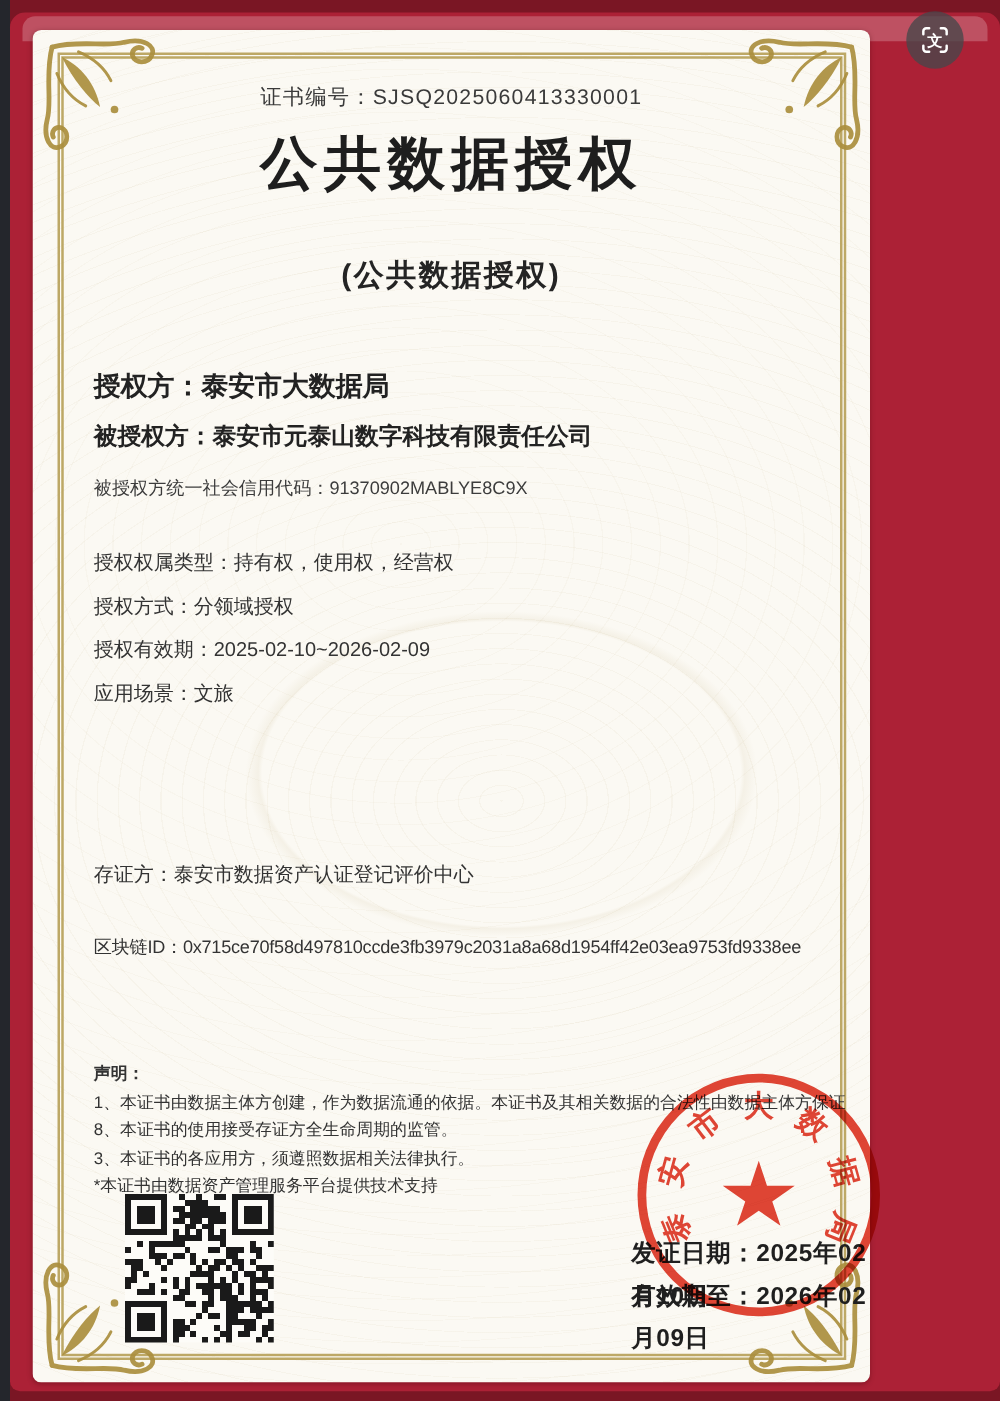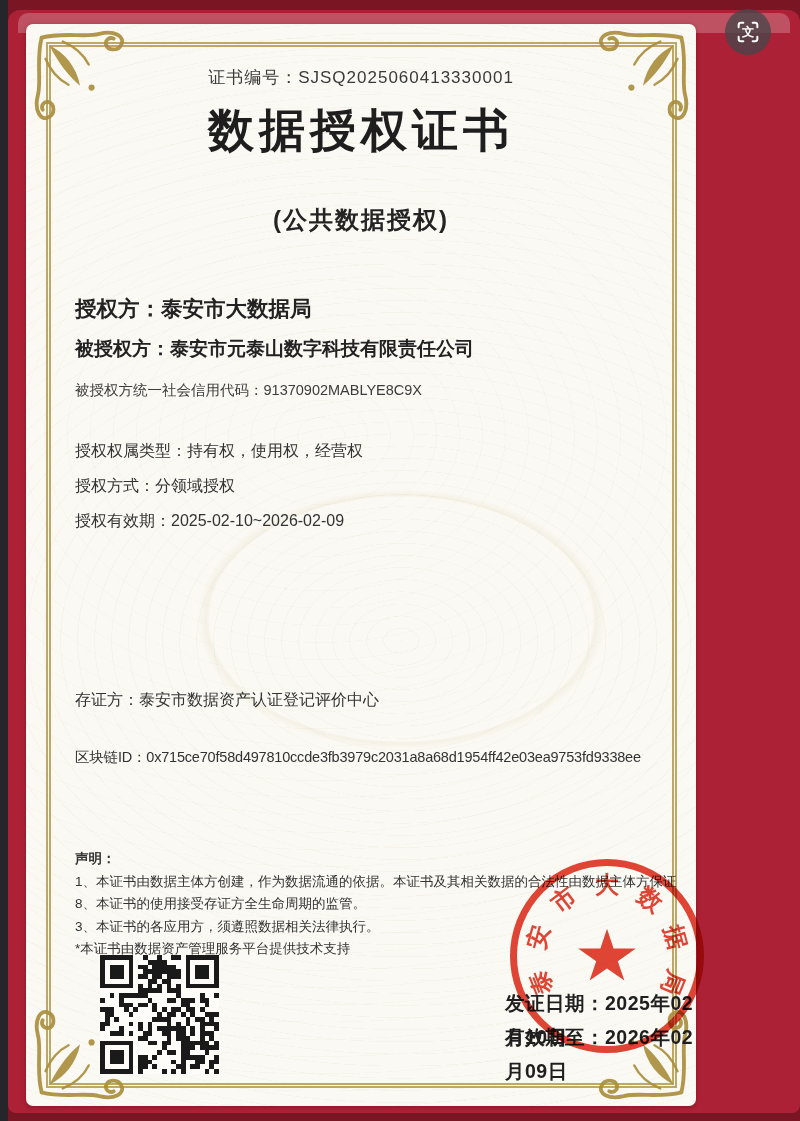--- a/index.html
+++ b/index.html
@@ -111,31 +111,32 @@
           <path d="M8 8 C30 2 54 8 68 4 C84 0 95 7 91 15 C88 22 77 22 75 15 C74 10 79 7 83 9"></path>
           <path d="M8 8 C2 30 8 54 4 68 C0 84 7 95 15 91 C22 88 22 77 15 75 C10 74 7 79 9 83"></path>
           <path d="M30 12 C42 17 52 26 57 36" stroke-width="2.5"></path>
           <path d="M12 30 C17 42 26 52 36 57" stroke-width="2.5"></path>
         </g>
         <path d="M16 16 C32 24 44 38 48 58 C38 50 26 36 16 16 Z" fill="#ab8f3e"></path>
         <circle cx="60" cy="60" r="3.2" fill="#ab8f3e"></circle>
       </svg>
 
       <div class="cert-no"><span>证书编号：</span><span>SJSQ2025060413330001</span></div>
-      <div class="title">数据授权证书</div>
+      <div class="title">公共数据授权</div>
       <div class="subtitle">(公共数据授权)</div>
 
       <div class="grantor"><span>授权方：</span><span>泰安市大数据局</span></div>
       <div class="grantee"><span>被授权方：</span><span>泰安市元泰山数字科技有限责任公司</span></div>
       <div class="credit"><span>被授权方统一社会信用代码：</span><span>91370902MABLYE8C9X</span></div>
 
       <div class="fields">
         <div class="frow"><span>授权权属类型：</span><span>持有权，使用权，经营权</span></div>
         <div class="frow"><span>授权方式：</span><span>分领域授权</span></div>
         <div class="frow"><span>授权有效期：</span><span>2025-02-10~2026-02-09</span></div>
+        <div class="frow"><span>应用场景：</span><span>文旅</span></div>
       </div>
 
       <div class="custodian"><span>存证方：</span><span>泰安市数据资产认证登记评价中心</span></div>
       <div class="blockchain"><span>区块链ID：</span><span>0x715ce70f58d497810ccde3fb3979c2031a8a68d1954ff42e03ea9753fd9338ee</span></div>
 
       <div class="declaration">
         <div class="dhead">声明：</div>
         <div>1、本证书由数据主体方创建，作为数据流通的依据。本证书及其相关数据的合法性由数据主体方保证</div>
         <div>8、本证书的使用接受存证方全生命周期的监管。</div>
         <div>3、本证书的各应用方，须遵照数据相关法律执行。</div>

